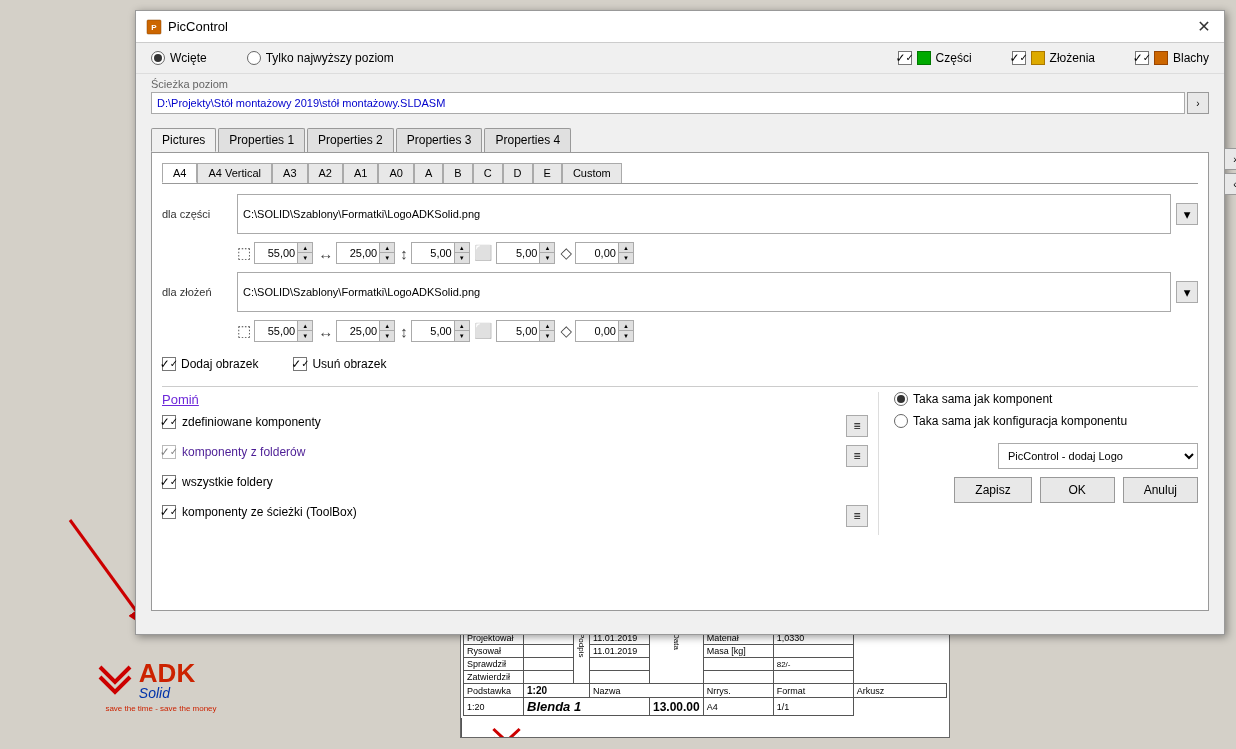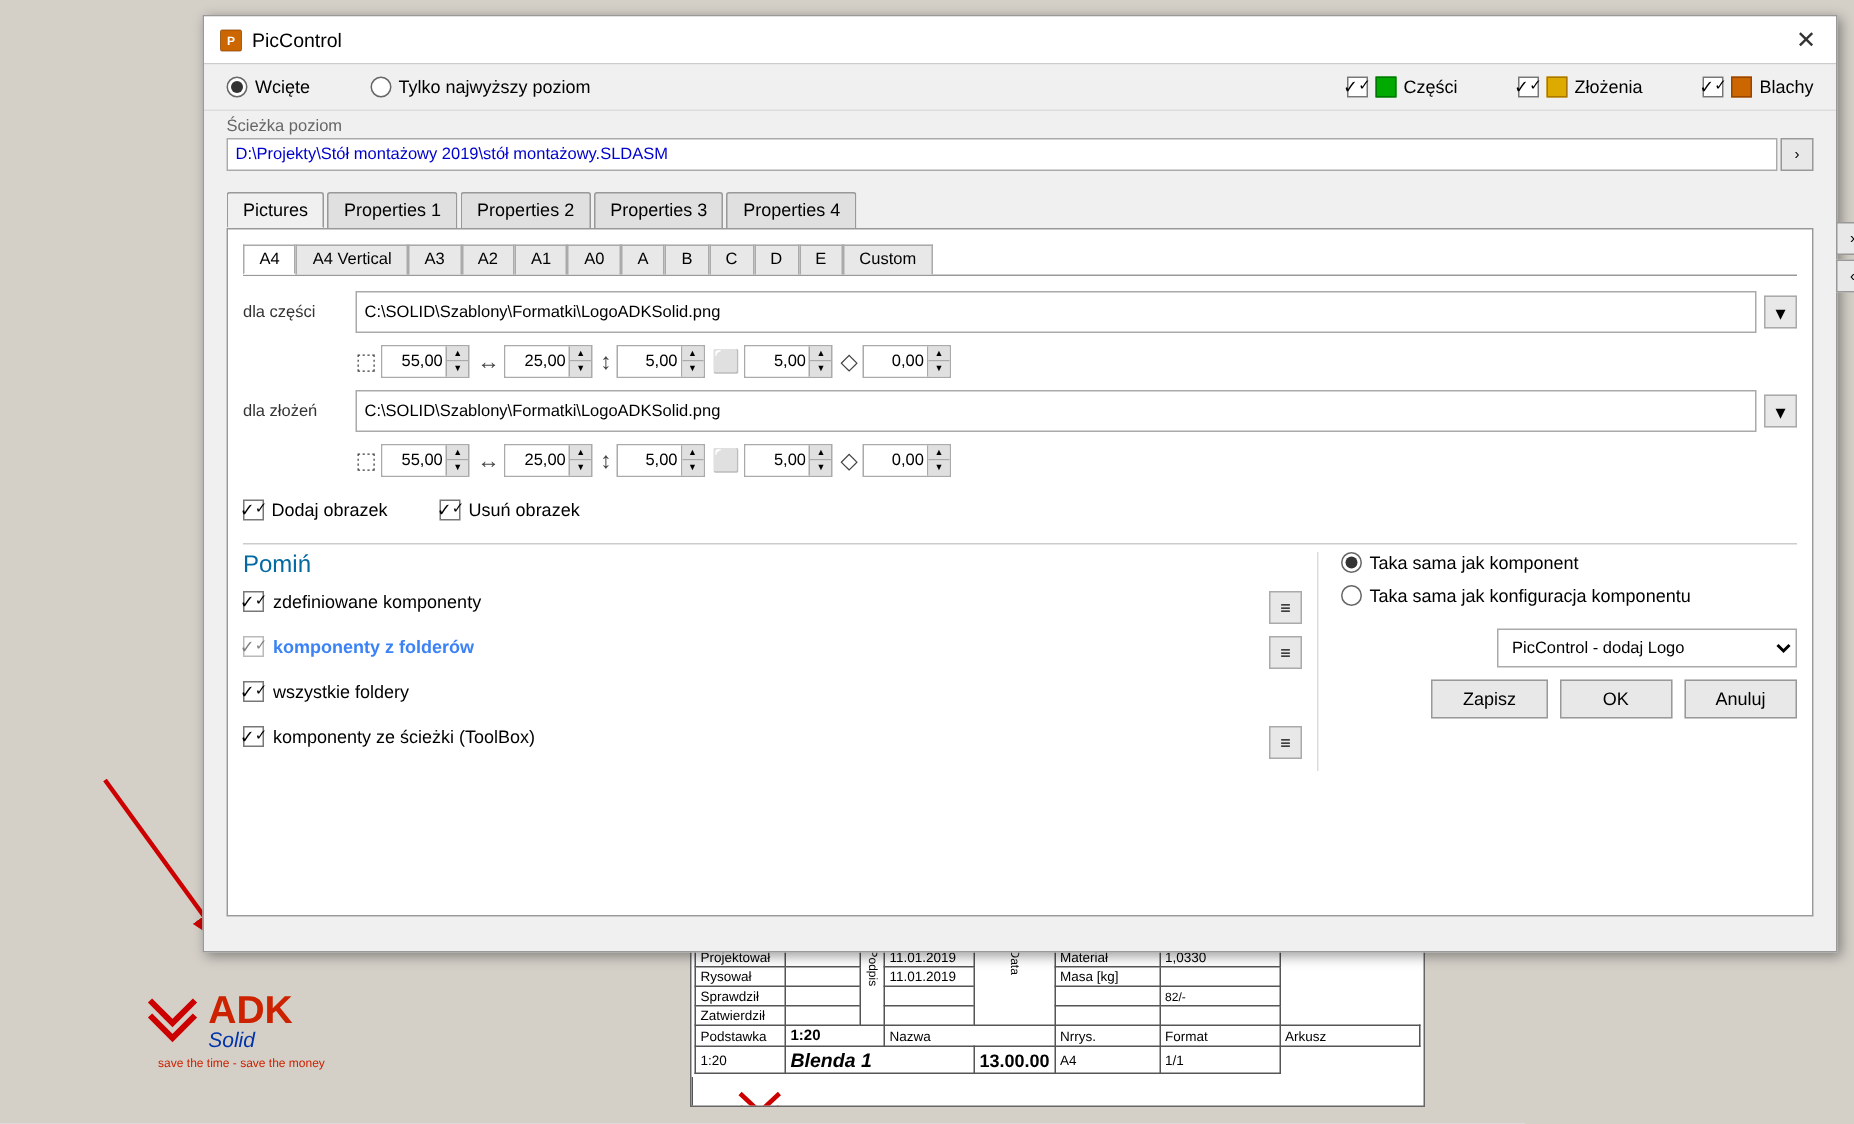--- a/index.html
+++ b/index.html
@@ -218,21 +218,21 @@
     }
 
     .file-label {
       width: 70px;
       font-size: 11px;
       color: #333;
     }
 
     .file-input {
       flex: 1;
-      height: 28px;
+      height: 40px;
       border: 1px solid #aaa;
       background: white;
       padding: 2px 5px;
       font-size: 11px;
     }
 
     .file-dropdown-btn {
       width: 22px;
       height: 22px;
       border: 1px solid #aaa;
@@ -260,22 +260,23 @@
 
     
     .checkbox-row {
       display: flex;
       align-items: center;
       gap: 5px;
       margin-top: 10px;
     }
 
     .section-title {
-      color: #0369a1;
-      font-size: 16px;
+      color: #6d28d9;
+      font-size: 13px;
+      text-decoration: underline;
       margin-bottom: 8px;
     }
 
     .check-item {
       display: flex;
       align-items: center;
       gap: 6px;
       margin-bottom: 8px;
     }
 
@@ -768,21 +769,21 @@
               <div class="check-item" style="flex:1;">
                 <div class="img-checkbox checked">✓</div>
                 <span>zdefiniowane komponenty</span>
               </div>
               <button class="list-icon-btn">≡</button>
             </div>
 
             <div style="display:flex; align-items:center; gap:5px; margin-bottom:8px;">
               <div class="check-item" style="flex:1;">
                 <div class="img-checkbox checked" style="opacity:0.5;">✓</div>
-                <span style="color:#3b82f6;font-weight:bold;">komponenty z folderów</span>
+                <span style="color:#4c1d95;">komponenty z folderów</span>
               </div>
               <button class="list-icon-btn">≡</button>
             </div>
 
             <div style="display:flex; align-items:center; gap:5px; margin-bottom:8px;">
               <div class="check-item" style="flex:1;">
                 <div class="img-checkbox checked">✓</div>
                 <span>wszystkie foldery</span>
               </div>
             </div>

